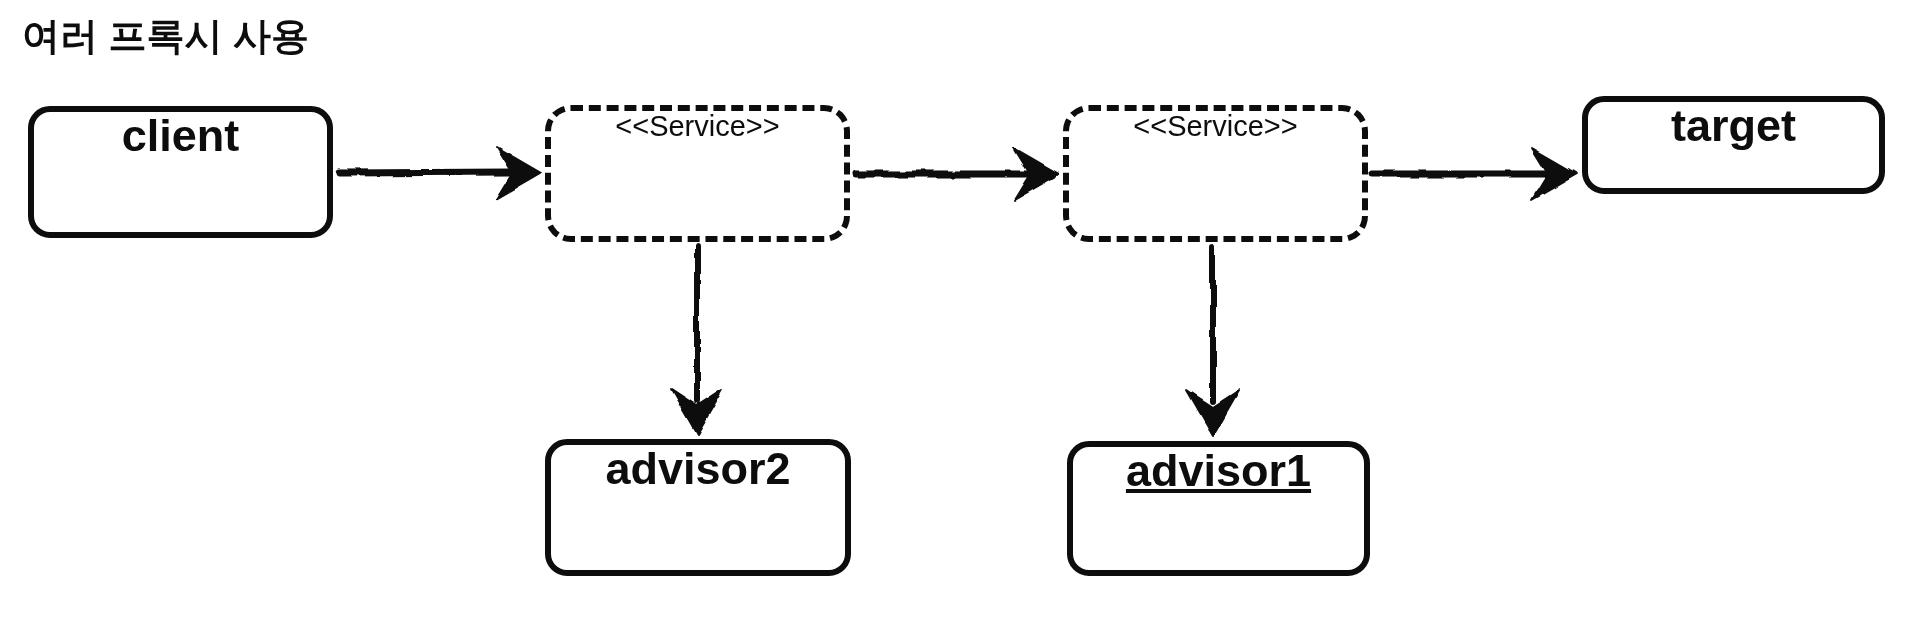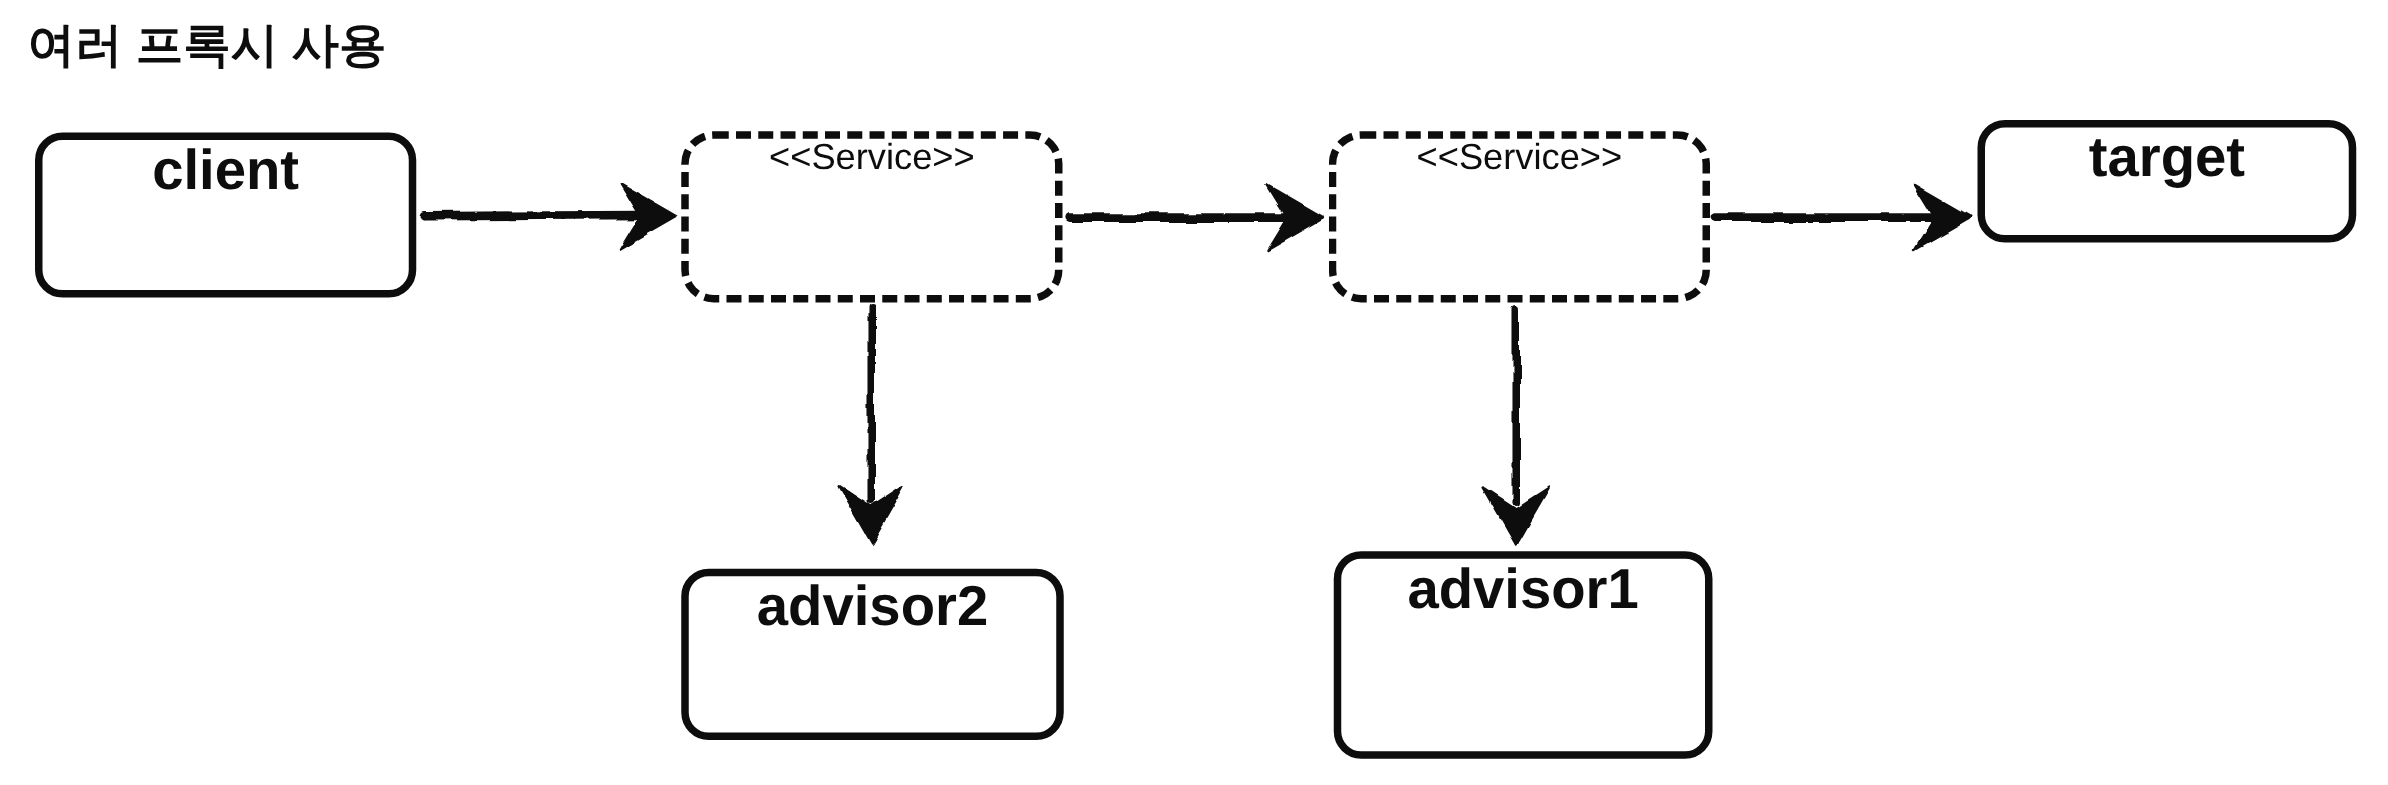--- a/index.html
+++ b/index.html
@@ -64,22 +64,22 @@
     font-size:29px;
     font-weight:400;
     line-height:1.05;
     color:var(--ink);
   }
   
   .node-client  { left:28px;   top:106px; width:305px; height:132px; }
   .node-proxy2  { left:545px;  top:105px; width:305px; height:137px; }
   .node-proxy1  { left:1063px; top:105px; width:305px; height:137px; }
   .node-target  { left:1582px; top:96px; width:303px; height:98px; }
-  .node-advisor2{ left:545px;  top:439px; width:306px; height:137px;margin-top:16px; }
-  .node-advisor1{ left:1067px; top:441px; width:303px; height:166px; }
+  .node-advisor2{ left:545px;  top:439px; width:306px; height:137px; }
+  .node-advisor1{ left:1067px; top:441px; width:303px; height:135px;text-decoration:underline; }
 </style>
 </head>
 <body>
 
 <div class="canvas">
 
   <div class="title">여러 프록시 사용</div>
 
   <svg class="arrows" viewBox="0 0 1910 628" xmlns="http://www.w3.org/2000/svg" aria-hidden="true">
     <defs>

